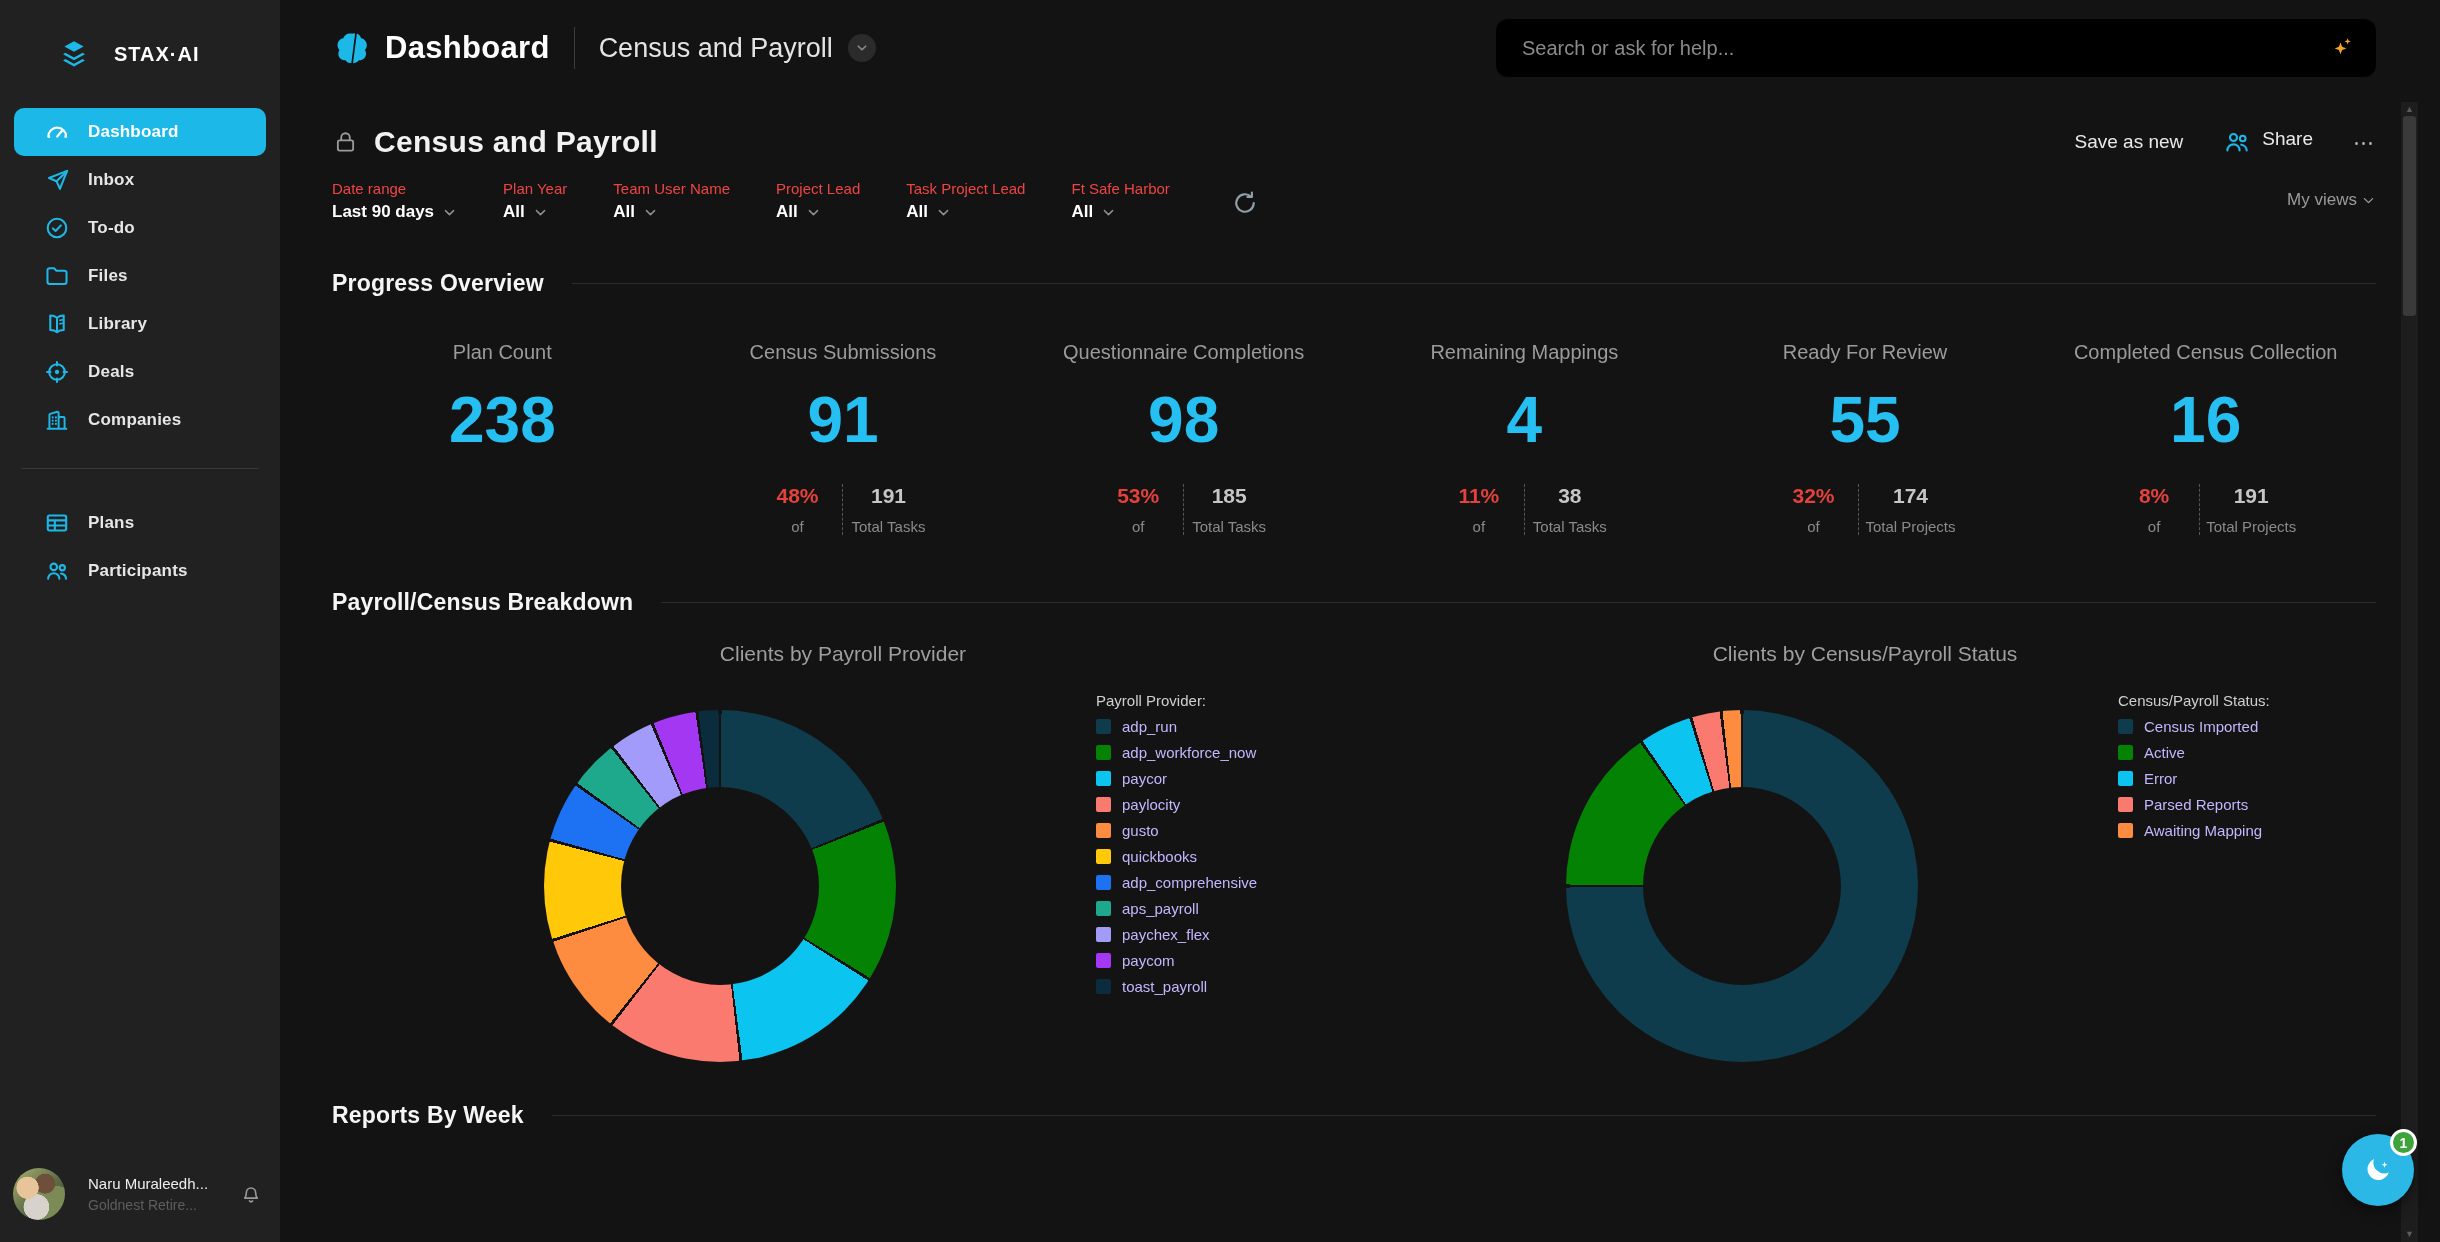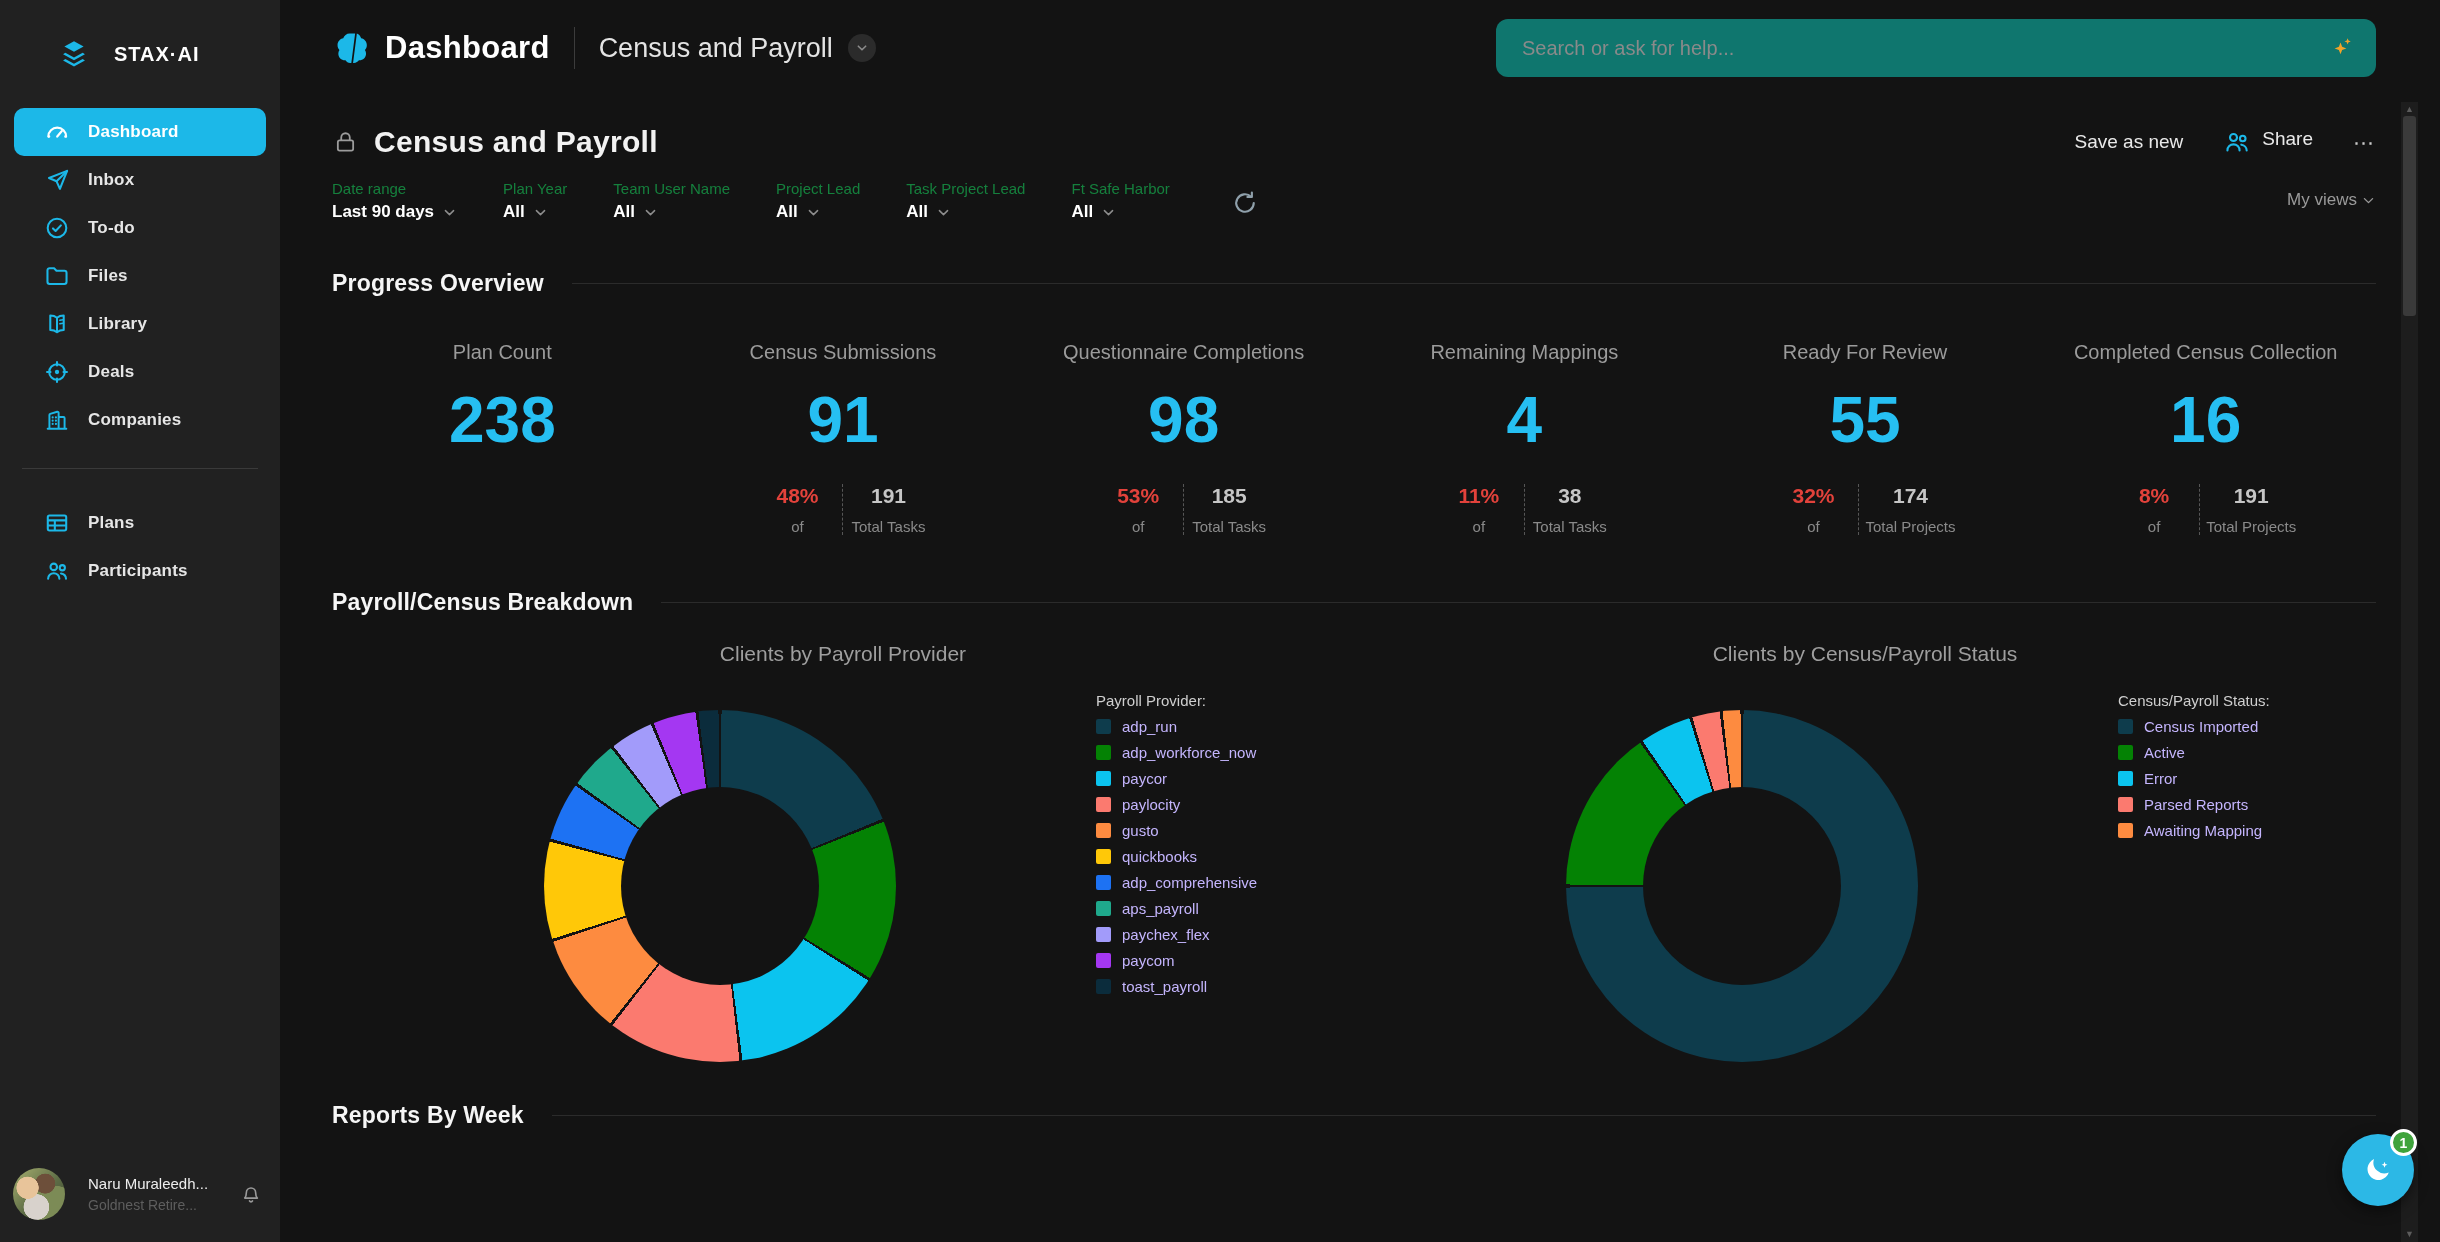--- a/index.html
+++ b/index.html
@@ -35,37 +35,37 @@
 
   
   .main { flex:1; background:#131313; position:relative; padding:0 64px 0 52px; }
   .topbar { display:flex; align-items:center; height:96px; }
   .brain-icon { width:38px; height:38px; color:#1cb8e8; }
   .topbar-title { font-size:31px; font-weight:800; color:#ffffff; margin-left:15px; letter-spacing:.3px; }
   .topbar-sep { width:1px; height:42px; background:#3c3c3c; margin:0 24px; }
   .view-name { font-size:27px; font-weight:400; color:#e4e4e4; }
   .view-chevron { width:28px; height:28px; border-radius:50%; background:#2b2b2b; color:#8b8b8b; display:flex; align-items:center; justify-content:center; margin-left:15px; cursor:pointer; }
   .view-chevron .icon { width:16px; height:16px; }
-  .search { margin-left:auto; width:880px; height:58px; background:#0f766e; border-radius:12px; display:flex; align-items:center; padding:0 20px 0 26px; }
+  .search { margin-left:auto; width:880px; height:58px; background:#000000; border-radius:12px; display:flex; align-items:center; padding:0 20px 0 26px; }
   .search input { flex:1; border:none; outline:none; background:transparent; color:#cfcfcf; font-size:20px; font-family:"Liberation Sans",sans-serif; }
   .search input::placeholder { color:#8a8a8a; }
   .sparkle-icon { width:30px; height:30px; color:#f0a32a; cursor:pointer; }
 
   .title-row { display:flex; align-items:center; margin-top:24px; height:44px; }
   .lock-icon { width:27px; height:30px; color:#9c9c9c; }
   .page-title { font-size:30px; font-weight:800; color:#f2f2f2; margin-left:15px; letter-spacing:.3px; }
   .title-actions { margin-left:auto; display:flex; align-items:center; gap:40px; }
   .action-label { font-size:19px; color:#e9e9e9; cursor:pointer; }
   .share-btn { display:flex; align-items:flex-start; gap:11px; cursor:pointer; }
   .share-icon { width:28px; height:28px; color:#1cb8e8; }
   .more-btn { font-size:21px; color:#c9c9c9; letter-spacing:2px; cursor:pointer; line-height:1; }
 
   .filter-row { display:flex; align-items:flex-start; margin-top:16px; }
   .filter { margin-right:46px; cursor:pointer; }
-  .filter-label { font-size:15px; color:#15803d; }
+  .filter-label { font-size:15px; color:#ef4444; }
   .filter-value { display:flex; align-items:center; gap:8px; margin-top:5px; font-size:17px; font-weight:700; color:#ffffff; }
   .filter-chevron { width:15px; height:15px; color:#8d8d8d; }
   .spinner-icon { width:30px; height:30px; color:#8fa0ab; margin:8px 0 0 14px; }
   .my-views { margin-left:auto; display:flex; align-items:center; gap:4px; color:#9a9a9a; font-size:17px; margin-top:10px; cursor:pointer; }
   .my-views .icon { width:15px; height:15px; }
 
   .section { display:flex; align-items:center; margin-top:48px; }
   .section-title { font-size:23px; font-weight:800; color:#f6f6f6; white-space:nowrap; letter-spacing:.2px; }
   .section-rule { flex:1; height:1px; background:#2b2b2b; margin-left:28px; }
 

